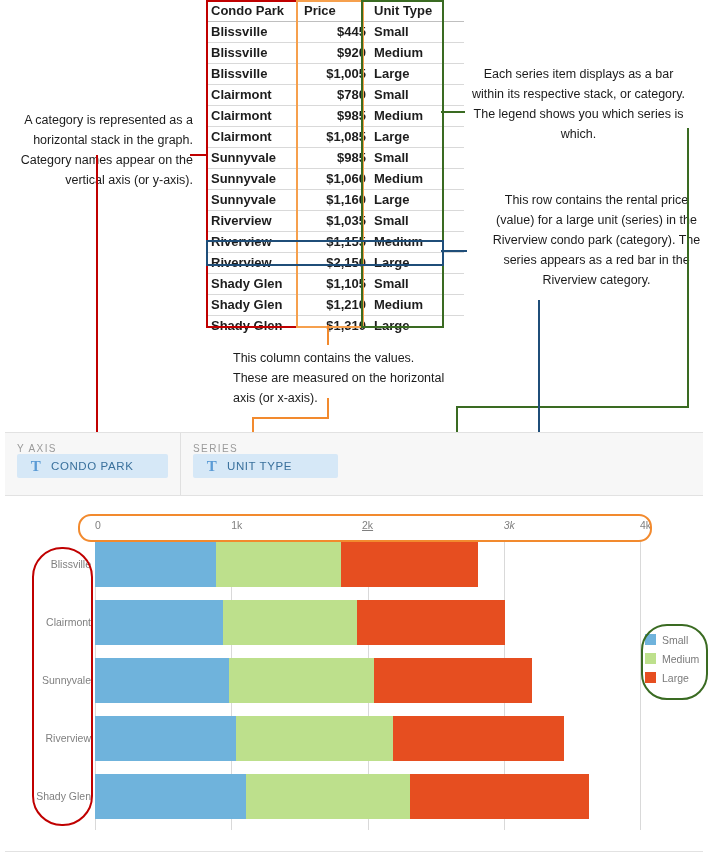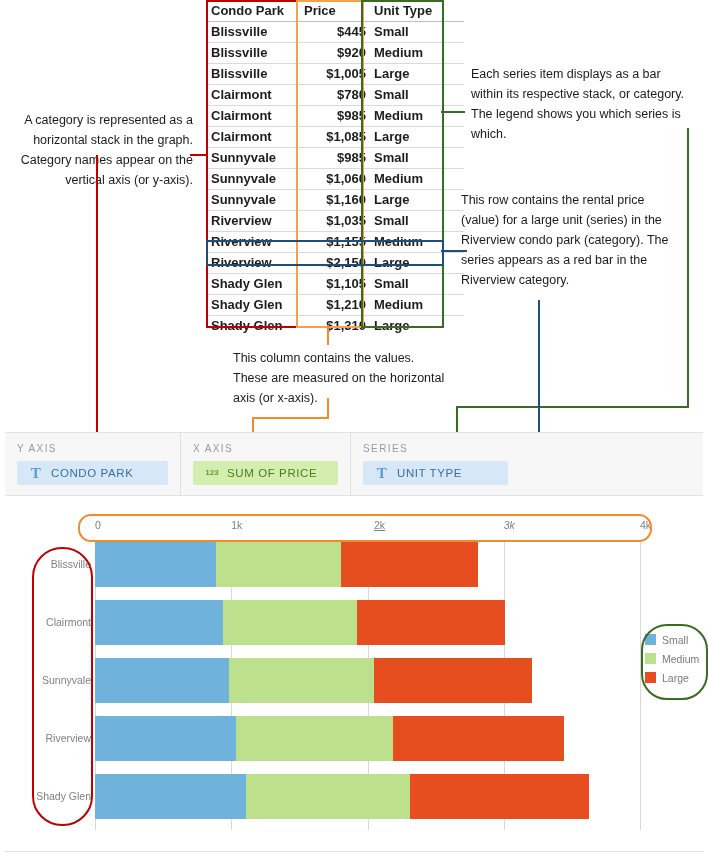--- a/index.html
+++ b/index.html
@@ -31,41 +31,40 @@
   
   .outline{pointer-events:none;}
   #outline-park{left:206px;top:0px;width:88px;height:324px;border:2px solid #c00000;}
   #outline-price{left:296px;top:0px;width:64px;height:324px;border:2px solid #f6a04d;}
   #outline-unit{left:361px;top:0px;width:79px;height:324px;border:2px solid #3a6b22;}
   #outline-row{left:206px;top:240px;width:234px;height:22px;border:2px solid #1f4e79;}
 
   
   .note{font-size:12.5px;line-height:20px;color:#1b1b1b;}
   #note-category{left:8px;top:110px;width:185px;text-align:right;}
-  #note-series{left:471px;top:64px;width:215px;text-align:left;}
-  #note-row{left:461px;top:190px;width:215px;text-align:left;}
+  #note-series{left:471px;top:64px;width:215px;text-align:center;}
+  #note-row{left:489px;top:190px;width:215px;text-align:center;}
   #note-values{left:233px;top:348px;width:215px;text-align:left;}
 
   
   #connectors{left:0;top:0;width:708px;height:858px;}
 
   
   #field-wells{
     left:5px;top:432px;width:698px;height:62px;
     background:#f7f7f7;border-top:1px solid #e2e2e2;border-bottom:1px solid #e2e2e2;
     display:flex;
   }
   .well{position:relative;padding:10px 12px 0 12px;box-sizing:border-box;}
   .well + .well{border-left:1px solid #e0e0e0;}
   #well-y{width:175px;}
   #well-x{width:170px;}
   #well-s{width:170px;}
   .well-label{
     font-size:10px;letter-spacing:1.4px;color:#9a9a9a;text-transform:uppercase;
-    margin-bottom:7px;
   }
   .pill{
     height:24px;line-height:24px;border-radius:2px;
     font-size:11.5px;letter-spacing:.6px;display:flex;align-items:center;
     padding-left:8px;
   }
   .pill.blue{background:#d6e8f7;color:#39709c;}
   .pill.green{background:#d4eeb0;color:#4e7a20;}
   .pill .tico{
     font-family:"Liberation Serif","DejaVu Serif",serif;
@@ -249,41 +248,34 @@
 </svg>
 
 <div class="abs" id="field-wells">
   <div class="well" id="well-y">
     <div class="well-label">Y AXIS</div>
     <div class="pill blue">
       <span class="tico">T</span>
       <span class="ptext">CONDO PARK</span>
     </div>
   </div>
-  <div class="well" id="well-x">
-    <div class="well-label">X AXIS</div>
-    <div class="pill green">
-      <span class="nico">123</span>
-      <span class="ptext">SUM OF PRICE</span>
-    </div>
-  </div>
   <div class="well" id="well-s">
     <div class="well-label">SERIES</div>
     <div class="pill blue">
       <span class="tico">T</span>
       <span class="ptext">UNIT TYPE</span>
     </div>
   </div>
 </div>
 
 <div class="abs" id="chart-area"></div>
 <div class="abs" id="axis-labels">
     <div class="tick" style="left: 7px;">0</div>
     <div class="tick" style="left: 143.25px;">1k</div>
-    <div class="tick" style="left: 286px; text-decoration: underline;">2k</div>
+    <div class="tick" style="left: 274px; text-decoration: underline;">2k</div>
     <div class="tick" style="left: 415.75px; font-style: italic;">3k</div>
     <div class="tick" style="left: 552px;">4k</div>
   </div>
 <div class="abs" id="plot">
     <div class="gridline" style="left: 0px;"></div>
     <div class="gridline" style="left: 136.25px;"></div>
     <div class="gridline" style="left: 272.5px;"></div>
     <div class="gridline" style="left: 408.75px;"></div>
     <div class="gridline" style="left: 545px;"></div>
     <div class="barrow" style="top: 2px; width: 545px;">

